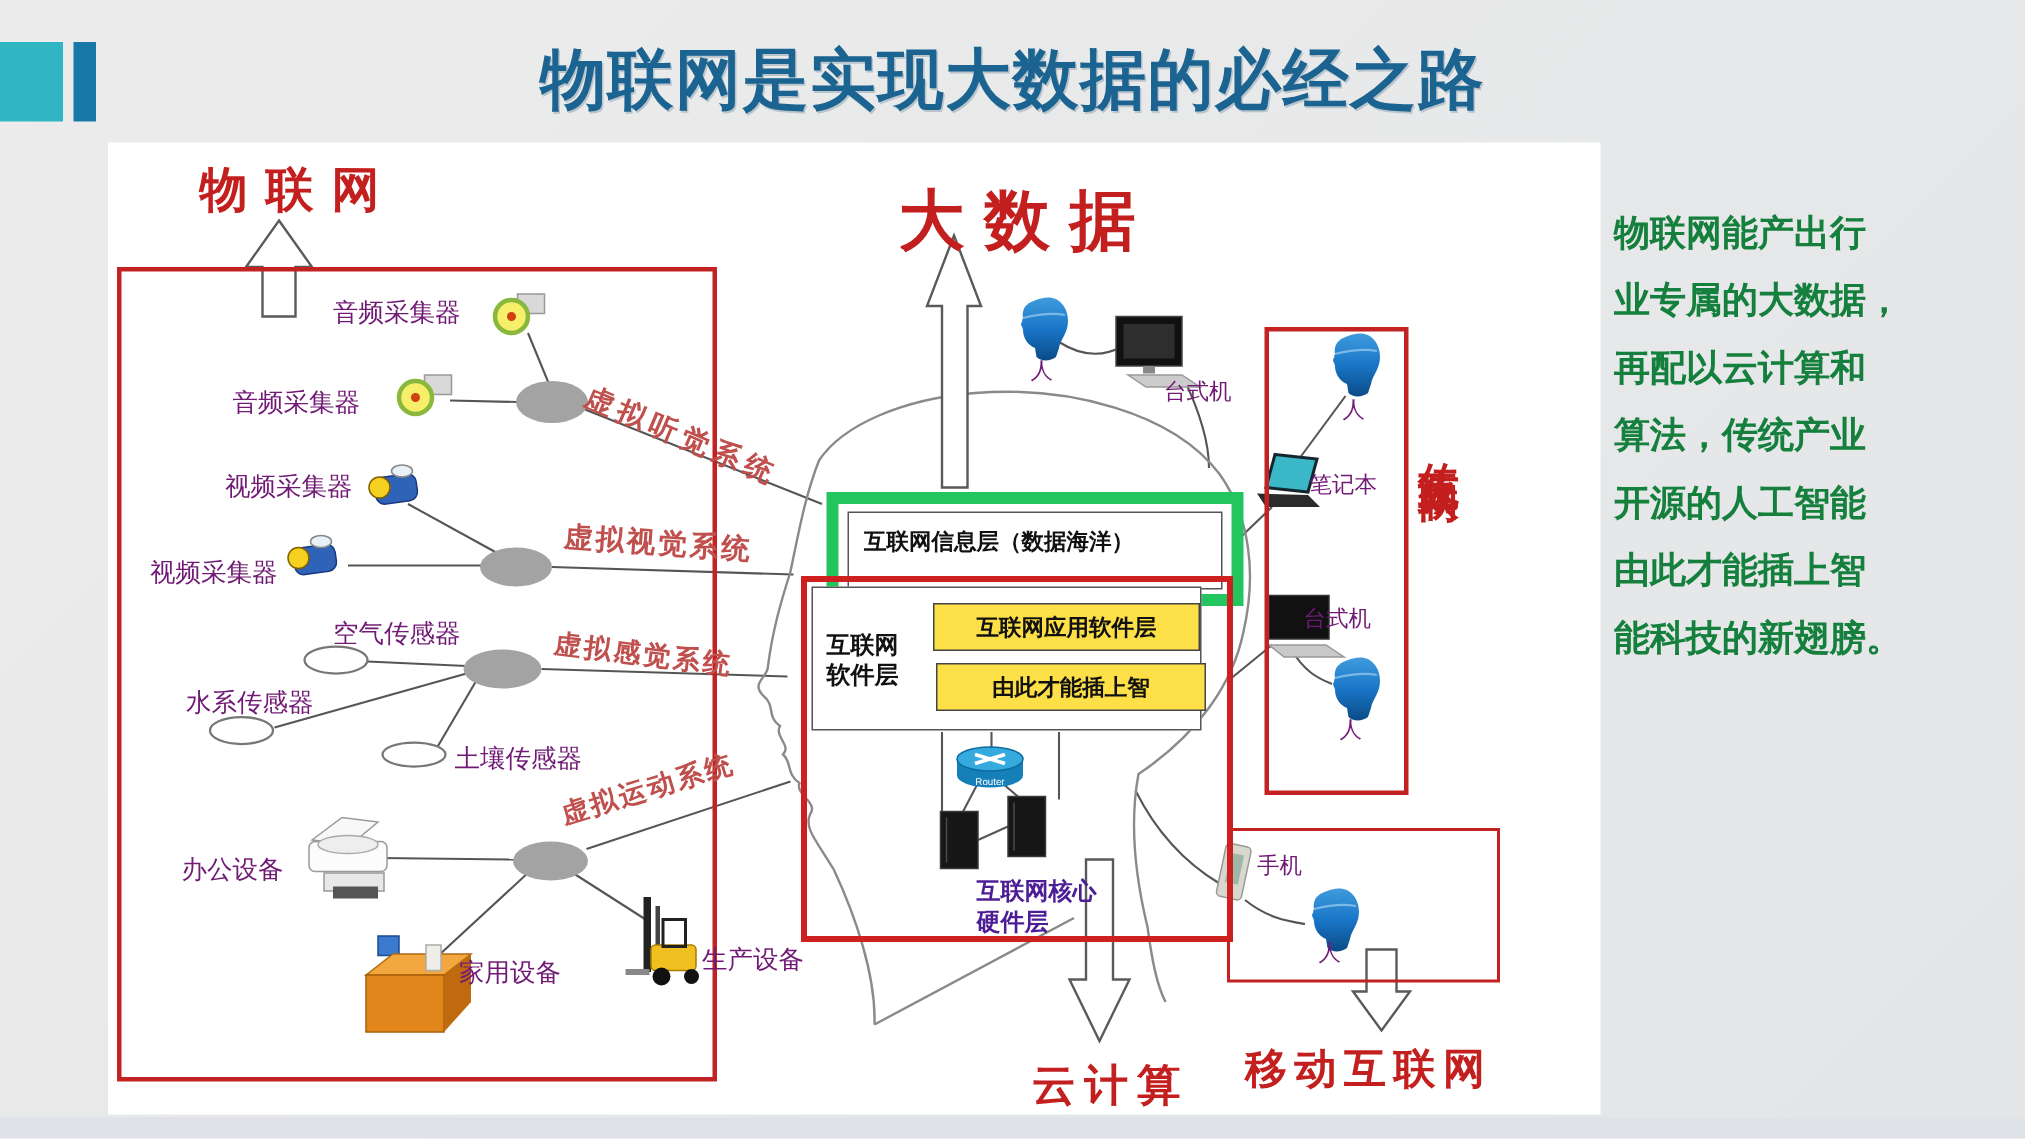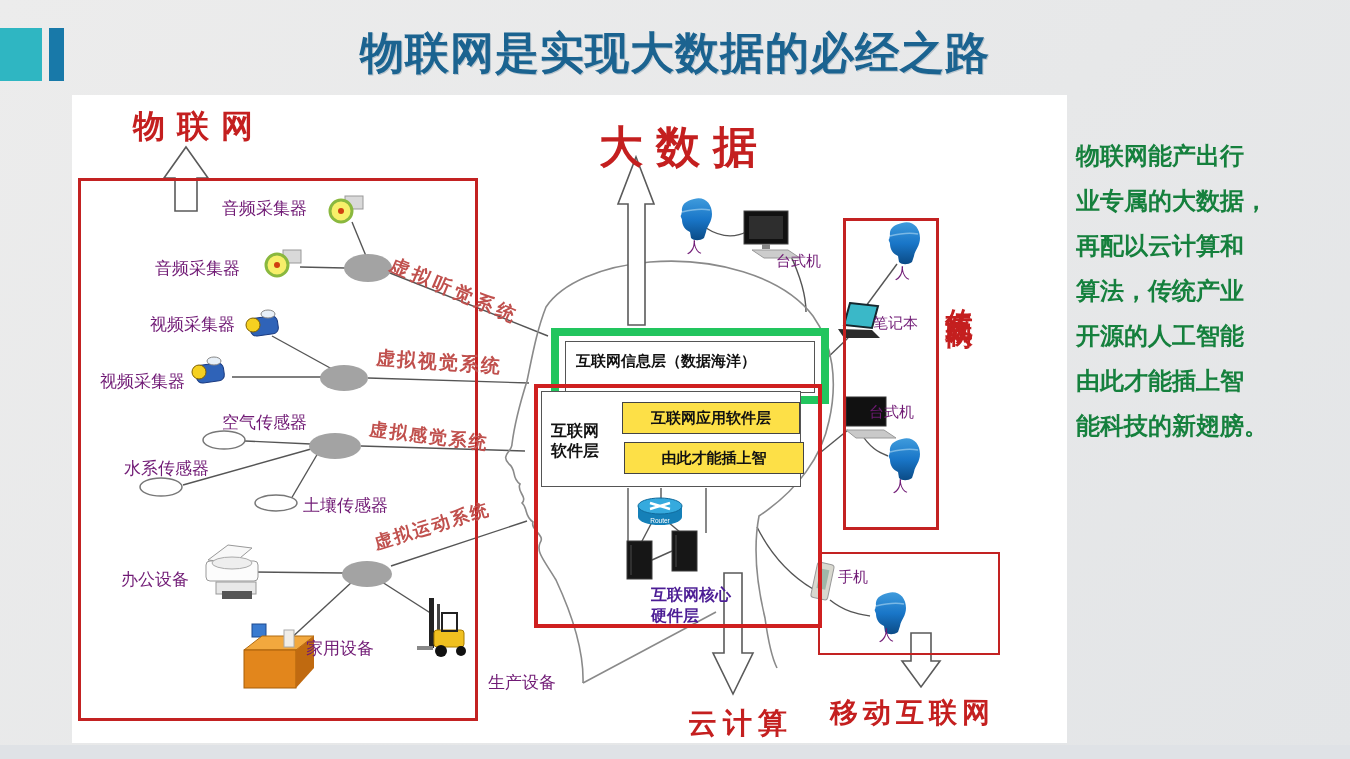--- a/index.html
+++ b/index.html
@@ -271,21 +271,21 @@
 
 <div class="abs dev-lbl" style="left:222px;top:197px;">音频采集器</div>
 <div class="abs dev-lbl" style="left:155px;top:257px;">音频采集器</div>
 <div class="abs dev-lbl" style="left:150px;top:313px;">视频采集器</div>
 <div class="abs dev-lbl" style="left:100px;top:370px;">视频采集器</div>
 <div class="abs dev-lbl" style="left:222px;top:411px;">空气传感器</div>
 <div class="abs dev-lbl" style="left:124px;top:457px;">水系传感器</div>
 <div class="abs dev-lbl" style="left:303px;top:494px;">土壤传感器</div>
 <div class="abs dev-lbl" style="left:121px;top:568px;">办公设备</div>
 <div class="abs dev-lbl" style="left:306px;top:637px;">家用设备</div>
-<div class="abs dev-lbl" style="left:488px;top:628px;margin-top:43px;">生产设备</div>
+<div class="abs dev-lbl" style="left:468px;top:628px;">生产设备</div>
 
 <div class="abs dev-lbl sm" style="left:687px;top:238px;">人</div>
 <div class="abs dev-lbl sm" style="left:776px;top:252px;">台式机</div>
 <div class="abs dev-lbl sm" style="left:895px;top:264px;">人</div>
 <div class="abs dev-lbl sm" style="left:873px;top:314px;">笔记本</div>
 <div class="abs dev-lbl sm" style="left:869px;top:403px;">台式机</div>
 <div class="abs dev-lbl sm" style="left:893px;top:477px;">人</div>
 <div class="abs dev-lbl sm" style="left:838px;top:568px;">手机</div>
 <div class="abs dev-lbl sm" style="left:879px;top:626px;">人</div>
 

